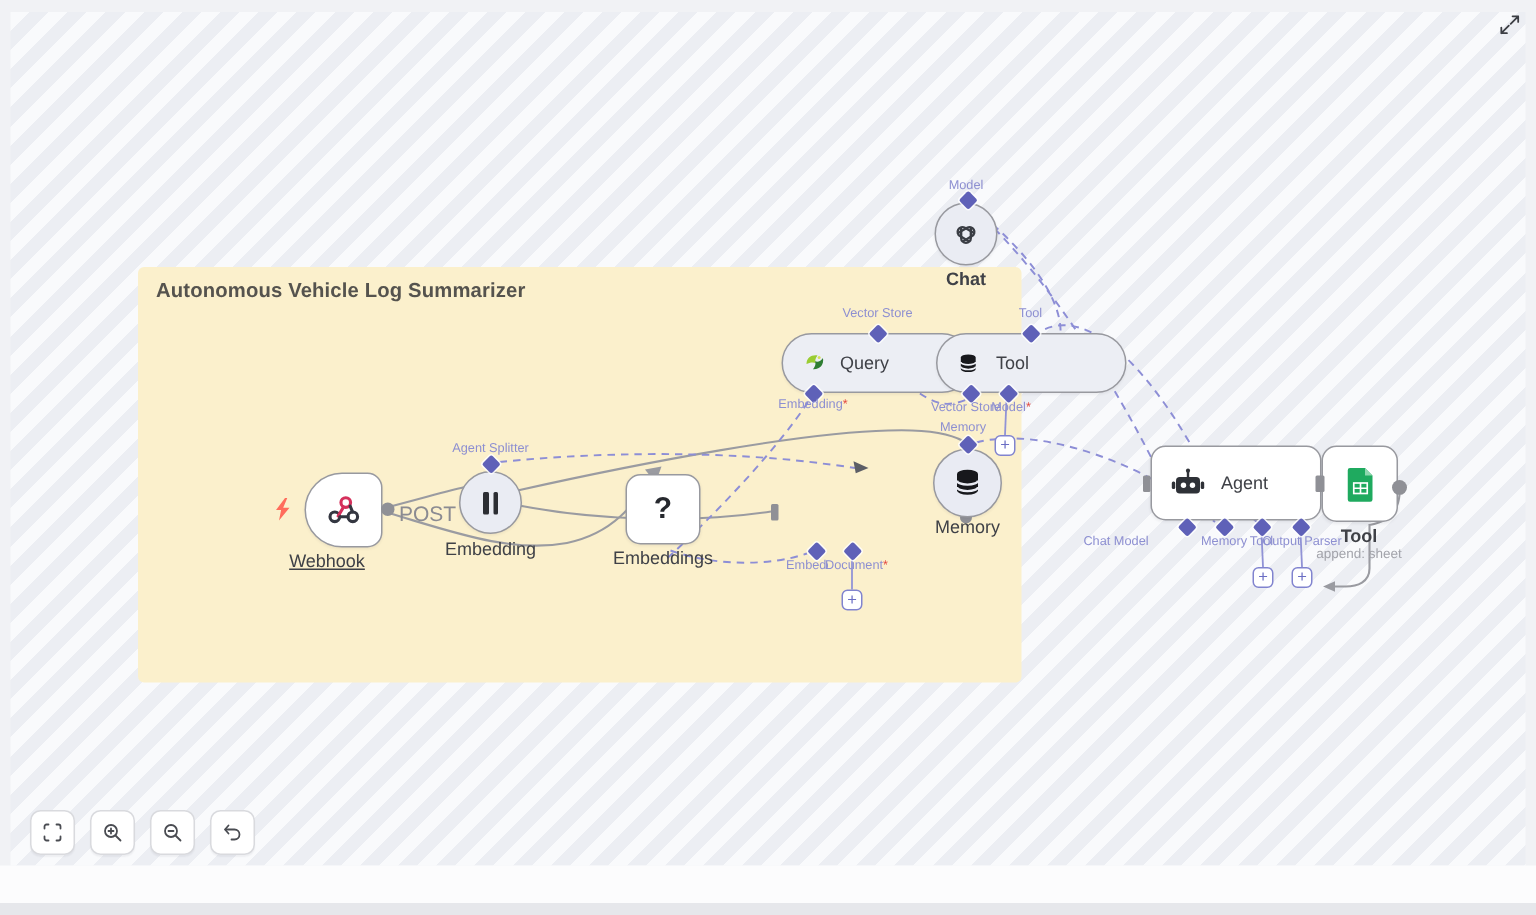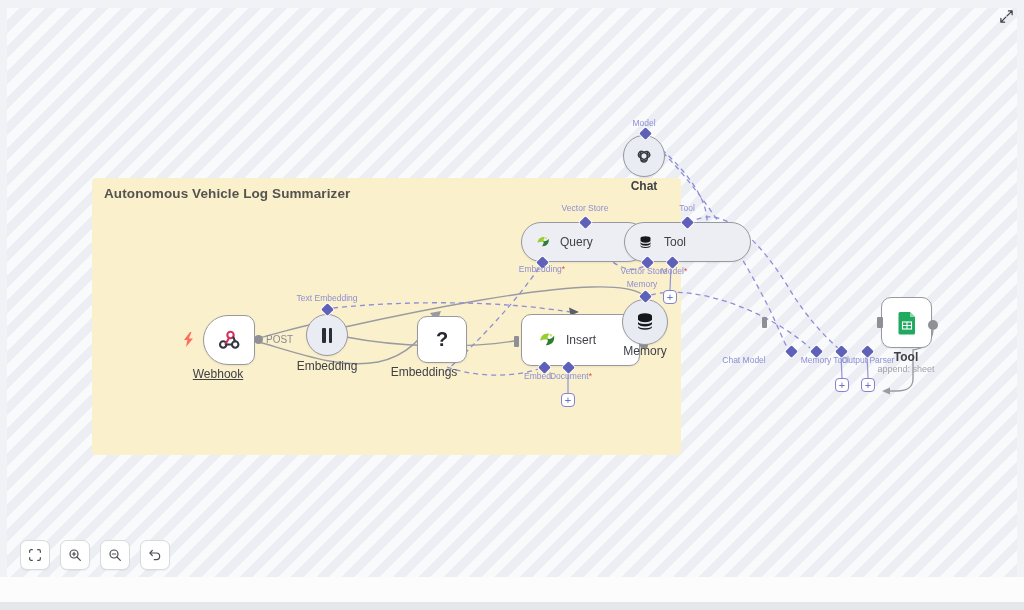--- a/index.html
+++ b/index.html
@@ -24,21 +24,21 @@
   .node-circle { border-radius:50%; justify-content:center; background:#eaecf3; }
   .node-pill { border-radius:20px; background:#eceef4; }
   .trigger { border-radius:25px 10px 10px 25px; justify-content:center; }
 
   .node-label { position:absolute; font-size:12px; font-weight:500; color:#3f4147;
     transform:translateX(-50%); white-space:nowrap; z-index:5; }
   .port-label { position:absolute; font-size:8.5px; color:#8d8fd1; transform:translateX(-50%);
     white-space:nowrap; z-index:5; }
   .port-label.left { transform:none; }
   .req { color:#e4483f; }
-  .post-label { position:absolute; font-size:10px; color:#8b8b92; z-index:5; }
+  .post-label { position:absolute; font-size:14px; color:#8b8b92; z-index:5; }
   .sub-label { position:absolute; font-size:9px; color:#a3a4ab; transform:translateX(-50%); white-space:nowrap; z-index:5; }
 
   .diamond { position:absolute; width:9px; height:9px; background:#5f61b8;
     transform:rotate(45deg); border-radius:1.5px; z-index:5; box-shadow:0 0 0 1px rgba(255,255,255,.8); }
   .conn-rect { position:absolute; width:5px; height:11px; background:#8f9096; border-radius:1px; z-index:4; }
   .conn-dot  { position:absolute; width:9px; height:9px; background:#8f9096; border-radius:50%; z-index:4; }
   .plus-btn { position:absolute; width:14px; height:14px; background:#fff; border:1.3px solid #8184cf;
     border-radius:4px; color:#6a6dc4; font-size:11px; line-height:10px; display:flex;
     align-items:center; justify-content:center; z-index:6; cursor:pointer; }
 
@@ -120,36 +120,28 @@
   <span class="post-label" style="left:266px; top:334px;">POST</span>
   <span class="node-label" style="left:218px; top:367px;text-decoration:underline;">Webhook</span>
 
   <div class="node node-circle" style="left:306px; top:314px; width:42px; height:42px;">
     <span class="bars">
         <i></i>
         <i></i>
       </span>
   </div>
   <div class="diamond" style="left:322.5px; top:304.5px;"></div>
-  <span class="port-label" style="left:327px; top:293px;">Text Embedding</span>
+  <span class="port-label" style="left:327px; top:293px;">Agent Splitter</span>
   <span class="node-label" style="left:327px; top:359px;">Embedding</span>
 
   <div class="node" style="left:417px; top:316px; width:50px; height:47px; justify-content:center;">
     <span class="qmark">?</span>
   </div>
-  <span class="node-label" style="left:424px; top:365px;">Embeddings</span>
-
-  <div class="node" style="left:521px; top:314px; width:119px; height:52px; padding-left:15px; gap:9px;">
-    <svg width="20" height="20" viewBox="0 0 24 24">
-      <path d="M4 13 C4 7 9 3.5 15 4.5 C12.5 7.5 12.3 10 13.5 12 C10 11 7 11.5 4 13 Z" fill="#9acd32"></path>
-      <path d="M20.5 7 C21.5 13.5 18 18.5 10.5 18.2 C13 15.5 13.5 12.5 12.5 10.3 C15.5 11.5 18.5 10 20.5 7 Z" fill="#2e7d32"></path>
-      <circle cx="16.6" cy="6.4" r="1.5" fill="#d4e157"></circle>
-    </svg>
-    <span class="in-title">Insert</span>
-  </div>
+  <span class="node-label" style="left:442px; top:365px;">Embeddings</span>
+
   <div class="conn-rect" style="left:514px; top:336px;"></div>
   <div class="diamond" style="left:539.5px; top:362.5px;"></div>
   <div class="diamond" style="left:563.5px; top:362.5px;"></div>
   <span class="port-label left" style="left:524px; top:371px; width:28px; overflow:hidden; display:inline-block;"><span>Embedding</span></span>
   <span class="port-label" style="left:571px; top:371px;"><span>Document</span><span class="req">*</span></span>
   <div class="plus-btn" style="left:561px; top:393px;">+</div>
 
   <div class="node node-circle" style="left:622px; top:299px; width:46px; height:46px; z-index:4; background:#e9ebf3;">
     <svg width="24" height="24" viewBox="0 0 24 24">
       <path fill="#17181c" d="M5 6 a7 2.8 0 0 1 14 0 v11 a7 2.8 0 0 1 -14 0 z"></path>
@@ -194,20 +186,34 @@
         <path d="M8.5 8 v7 a3.5 3.5 0 0 0 7 0 v-7"></path>
         <path transform="rotate(120 12 12)" d="M8.5 8 v7 a3.5 3.5 0 0 0 7 0 v-7"></path>
         <path transform="rotate(240 12 12)" d="M8.5 8 v7 a3.5 3.5 0 0 0 7 0 v-7"></path>
       </g>
     </svg>
   </div>
   <div class="diamond" style="left:640.5px; top:128.5px;"></div>
   <span class="port-label" style="left:644px; top:118px;">Model</span>
   <span class="node-label" style="left:644px; top:179px;font-weight:bold;">Chat</span>
 
+  <div class="node" style="left:767px; top:297px; width:114px; height:50px; padding-left:12px; gap:10px;">
+    <svg width="24" height="24" viewBox="0 0 24 24">
+      <g fill="#2e3137">
+        <rect x="4" y="8" width="16" height="11" rx="2.5"></rect>
+        <rect x="11.2" y="4.5" width="1.6" height="4"></rect>
+        <circle cx="12" cy="3.8" r="1.4"></circle>
+        <rect x="1.2" y="11" width="2.3" height="5" rx="1"></rect>
+        <rect x="20.5" y="11" width="2.3" height="5" rx="1"></rect>
+      </g>
+      <circle cx="9" cy="13.5" r="1.8" fill="#fff"></circle>
+      <circle cx="15" cy="13.5" r="1.8" fill="#fff"></circle>
+    </svg>
+    <span class="in-title">Agent</span>
+  </div>
   <div class="conn-rect" style="left:762px; top:317px;"></div>
   <div class="conn-rect" style="left:877px; top:317px; width:6px;"></div>
   <div class="diamond" style="left:786.5px; top:346.5px;"></div>
   <div class="diamond" style="left:811.5px; top:346.5px;"></div>
   <div class="diamond" style="left:836.5px; top:346.5px;"></div>
   <div class="diamond" style="left:862.5px; top:346.5px;"></div>
   <span class="port-label" style="left:744px; top:355px;">Chat Model</span>
   <span class="port-label" style="left:816px; top:355px;">Memory</span>
   <span class="port-label" style="left:841px; top:355px;">Tool</span>
   <span class="port-label" style="left:868px; top:355px;">Output Parser</span>

